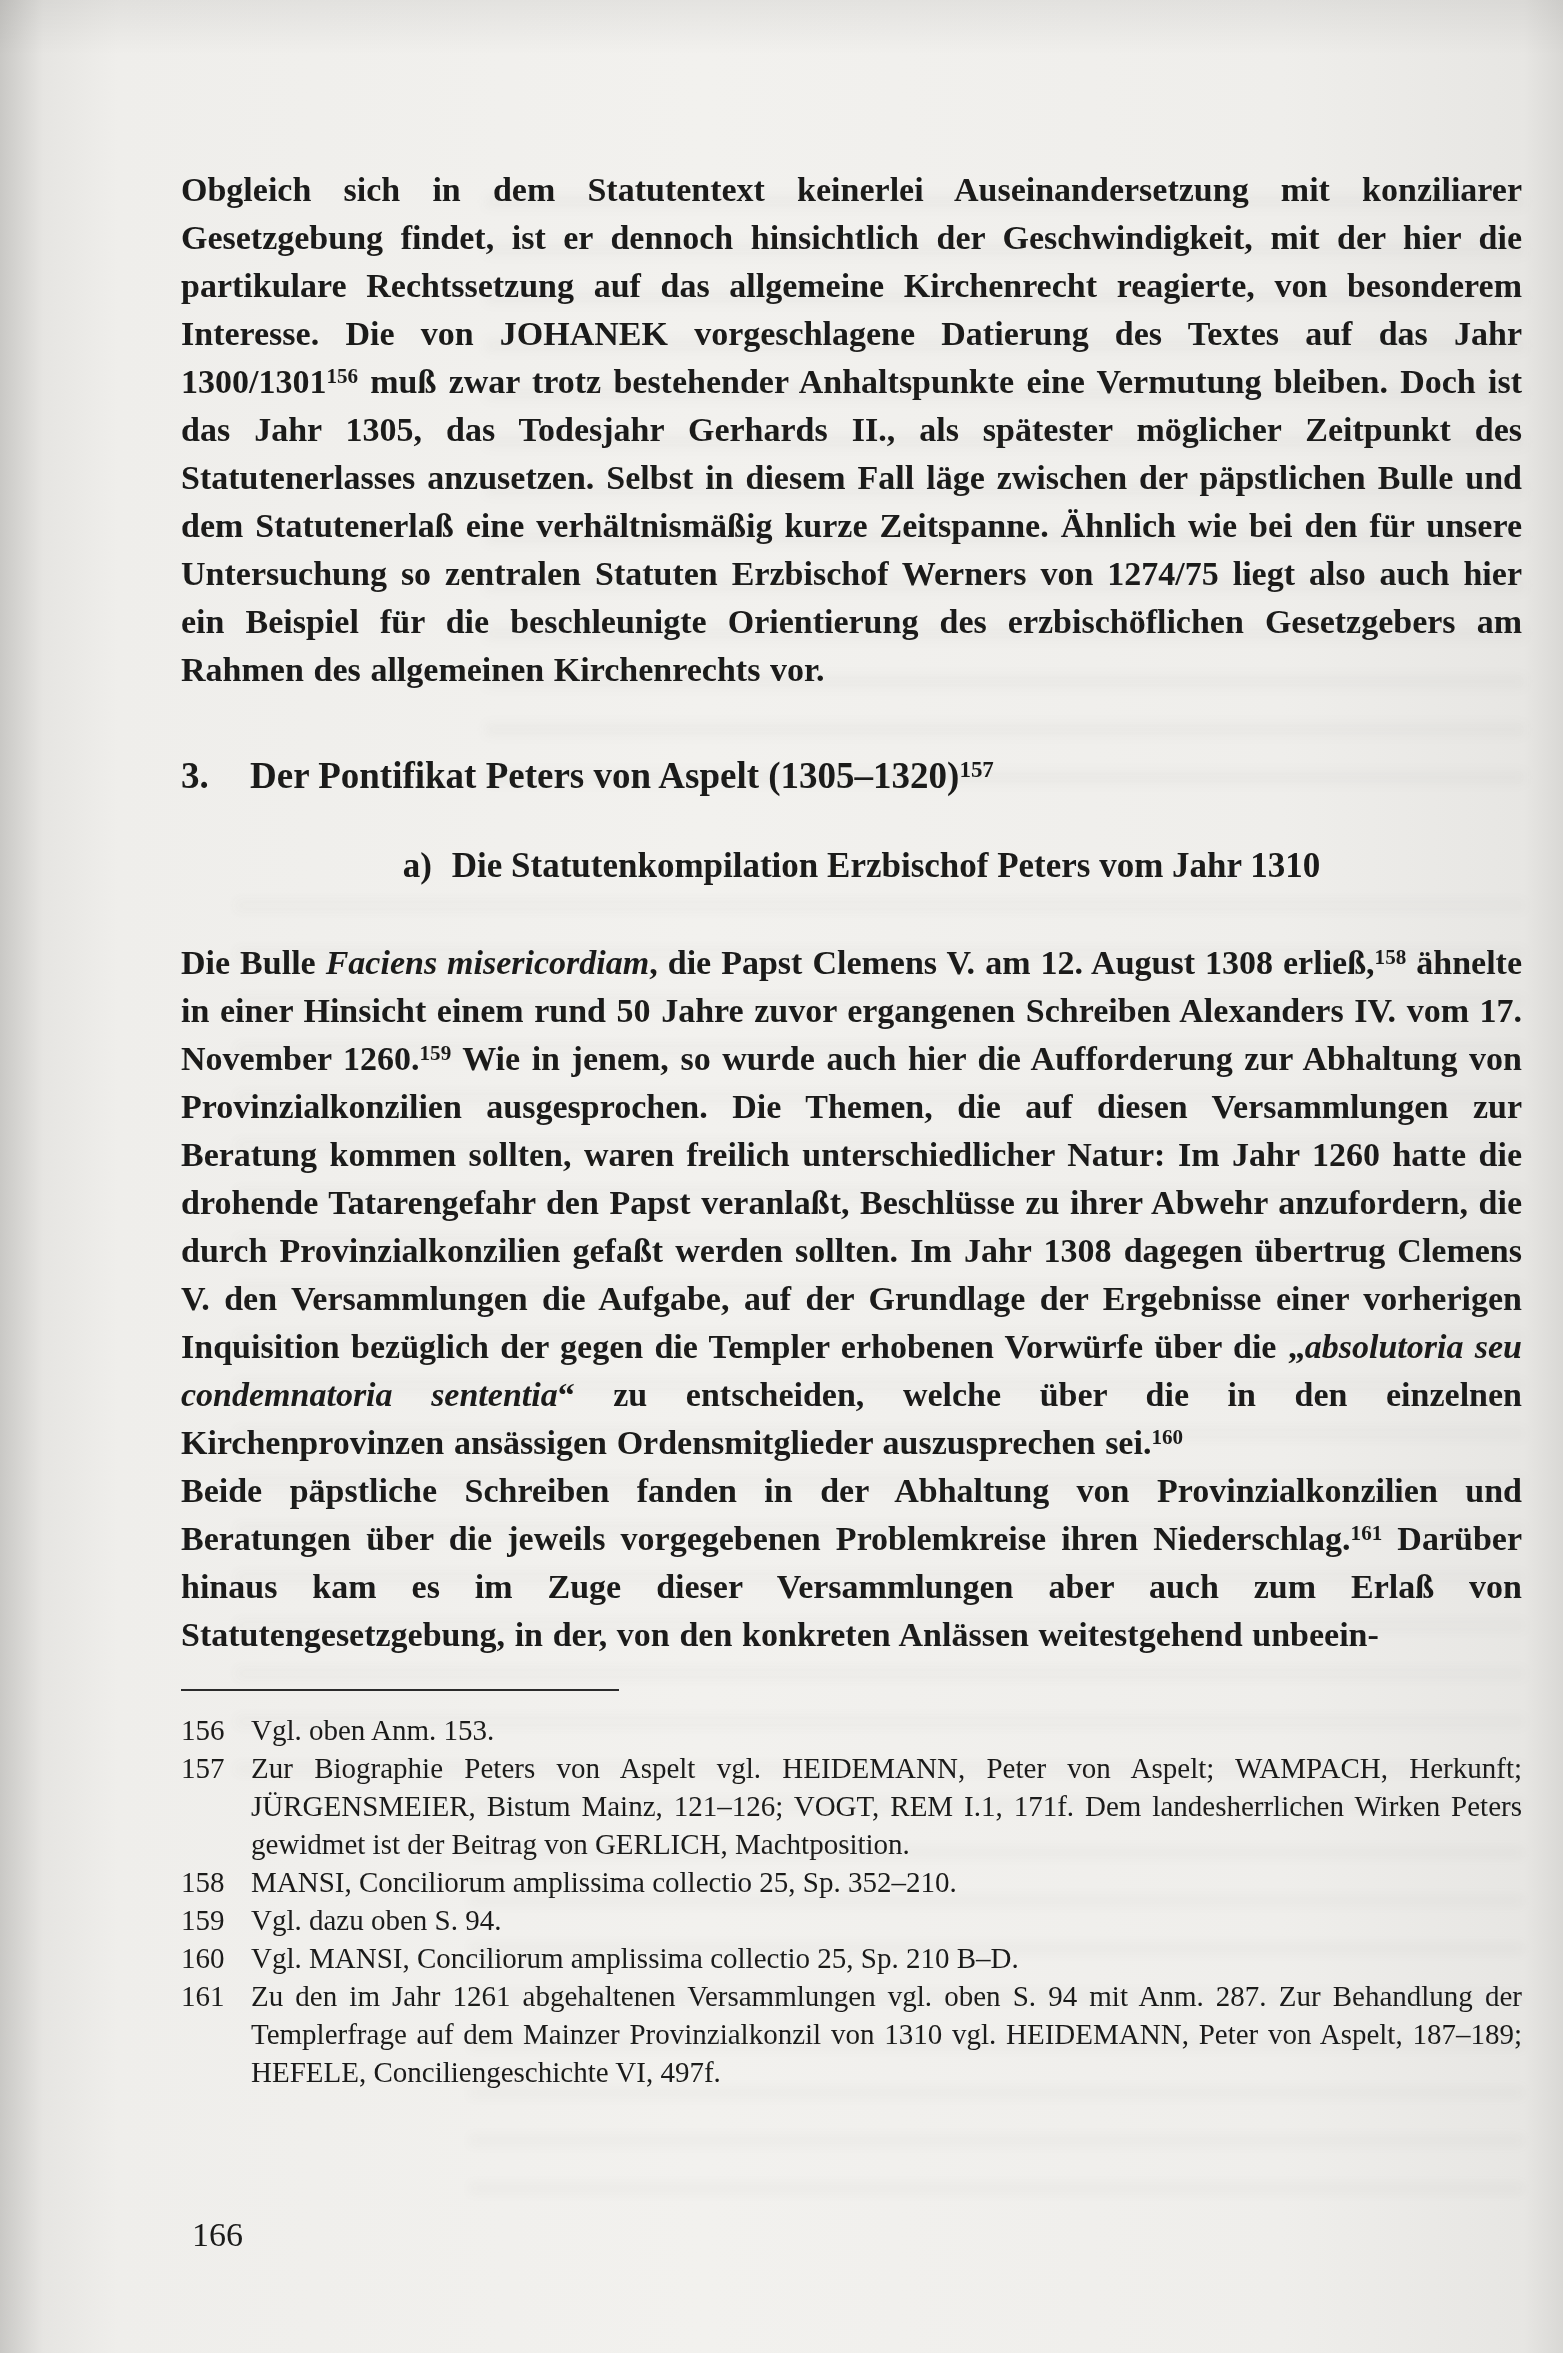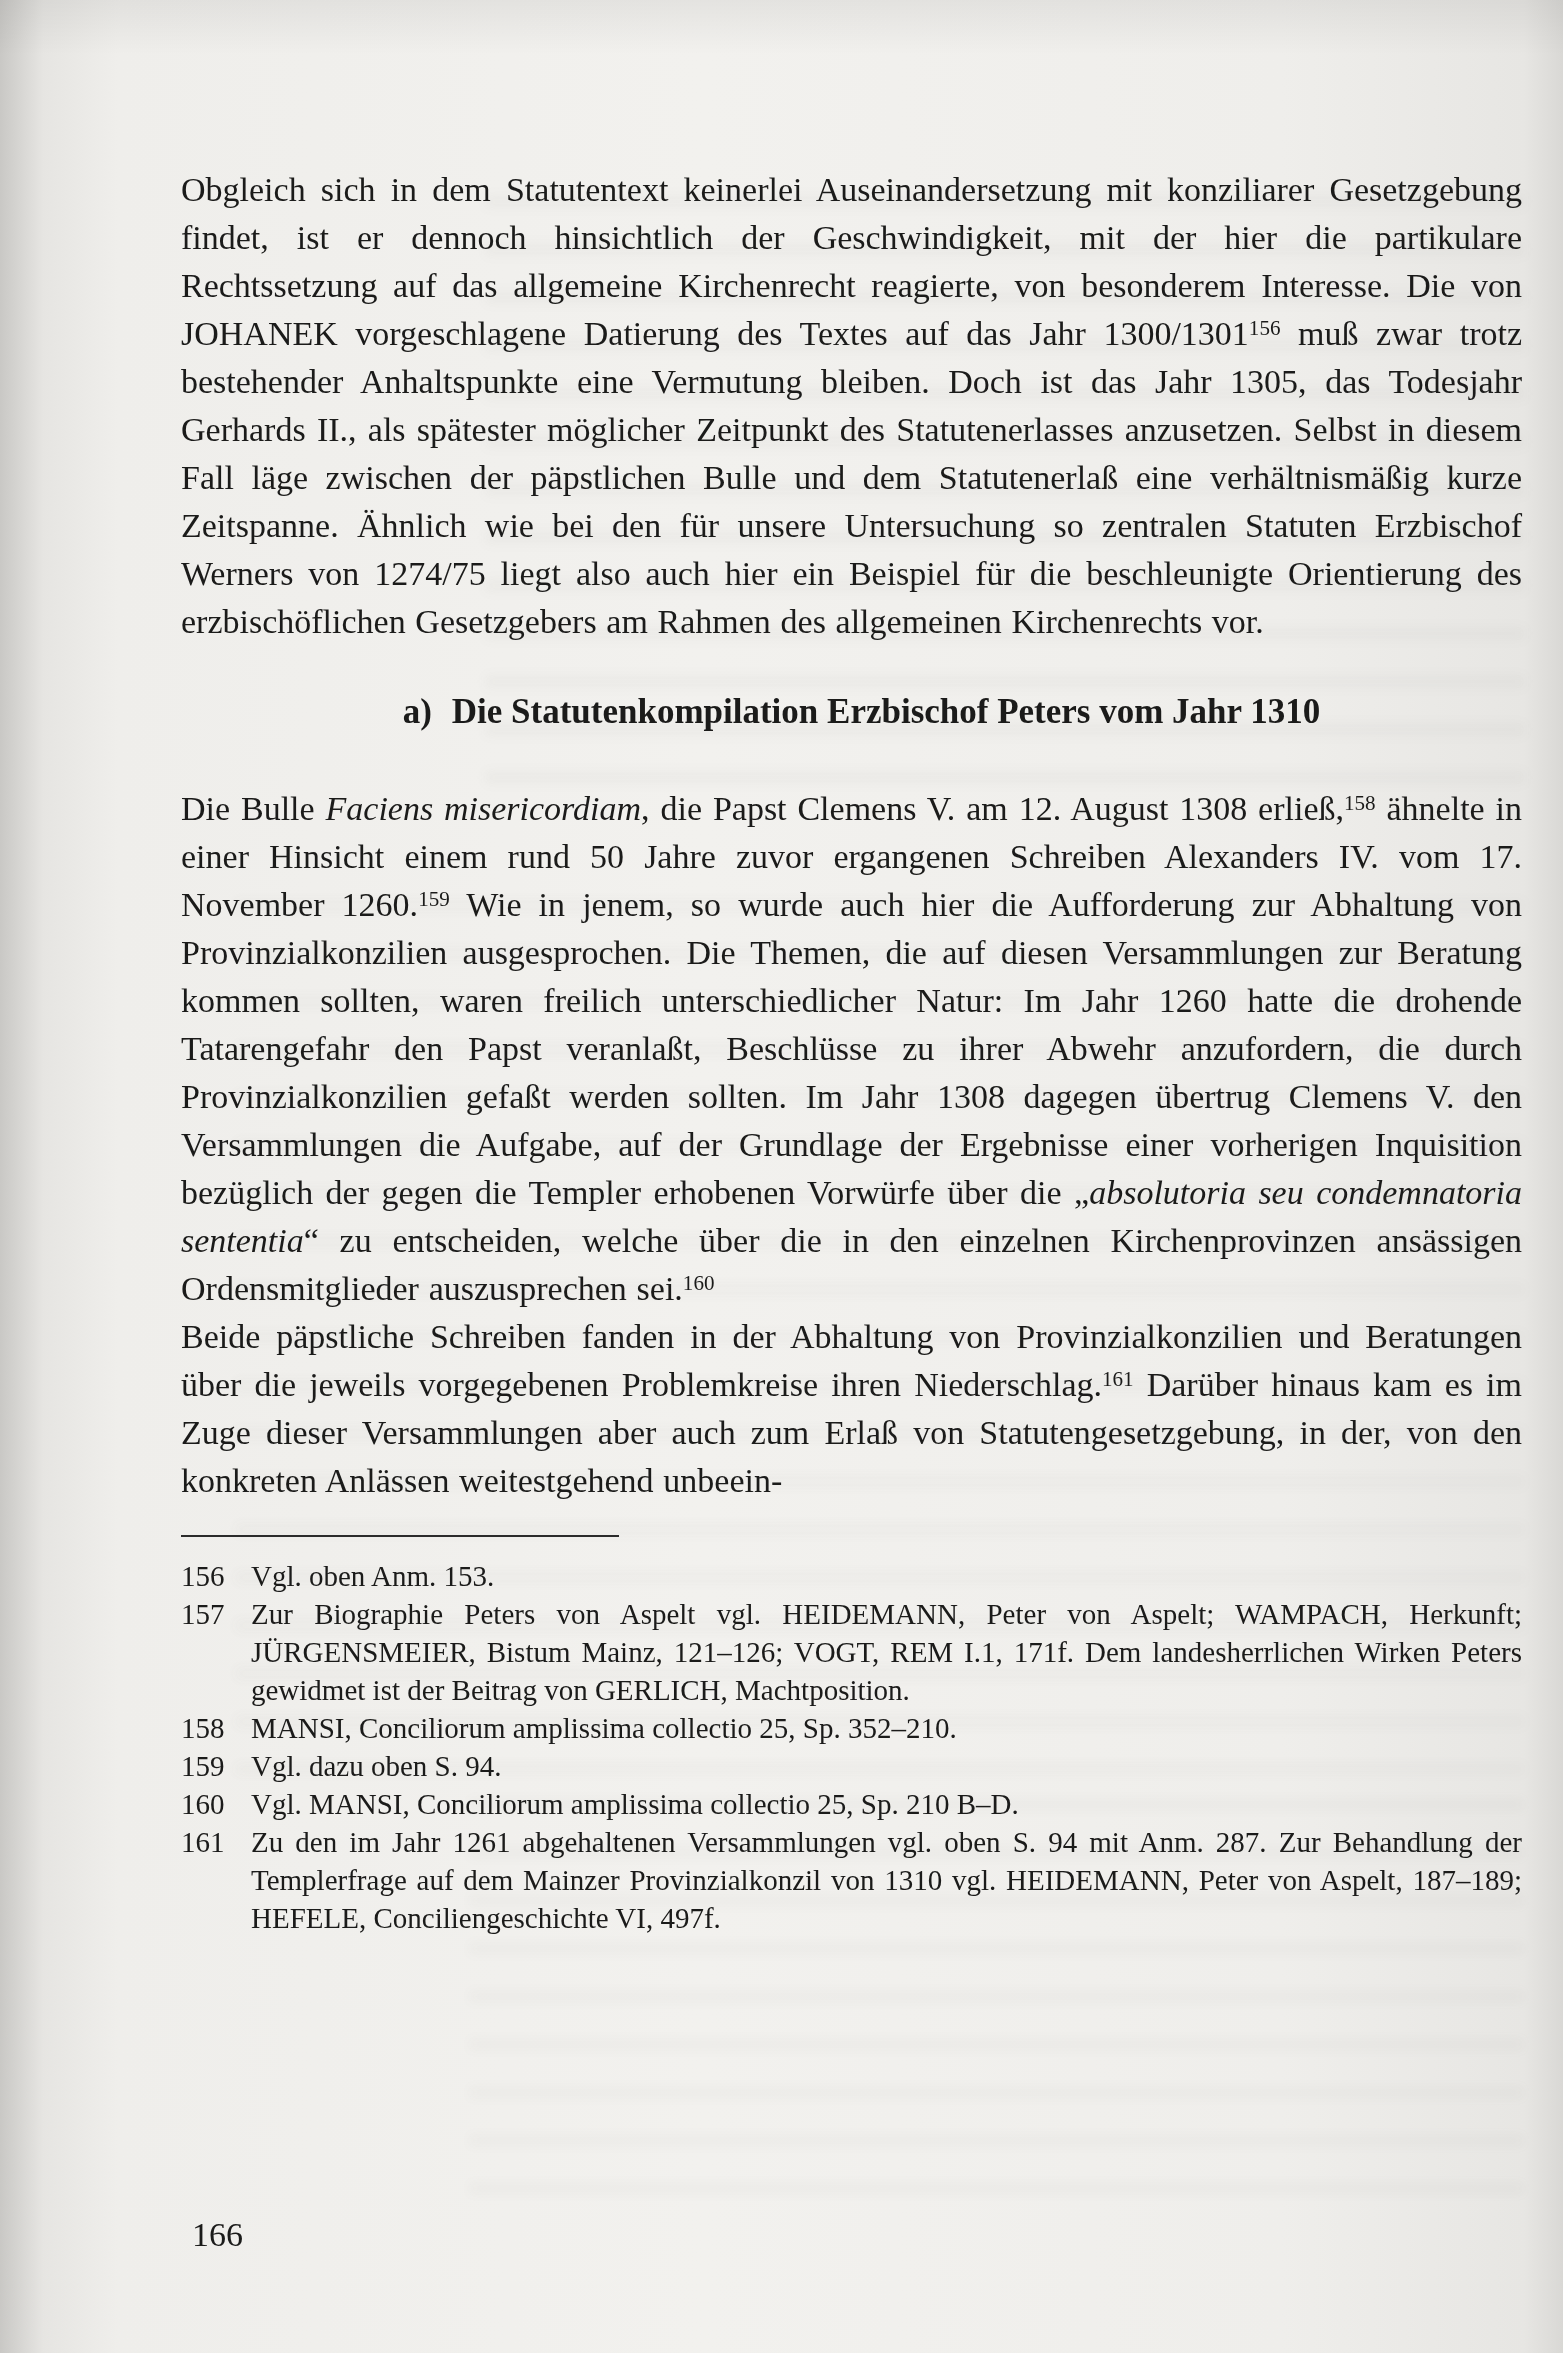--- a/index.html
+++ b/index.html
@@ -40,20 +40,21 @@
     left: 181px;
     top: 166px;
     width: 1341px;
   }
   p.para {
     margin: 0;
     font-size: 34px;
     line-height: 48px;
     text-align: justify;
     word-spacing: 1.2px;
+    font-weight: bold;
   }
   p.para.p2 { margin-top: 50px; }
   p.para.p3 { }
 
   sup {
     font-size: 0.62em;
     line-height: 0;
     vertical-align: baseline;
     position: relative;
     top: -0.48em;
@@ -105,20 +106,23 @@
 
 <div class="scan-page">
   <div class="ghost g1"></div>
   <div class="ghost g2"></div>
   <div class="ghost g3"></div>
 
   <main class="textblock">
 
     <p class="para p1"><span>Obgleich sich in dem Statutentext keinerlei Auseinandersetzung mit konziliarer Gesetzgebung findet, ist er dennoch hinsichtlich der Geschwindigkeit, mit der hier die partikulare Rechtssetzung auf das allgemeine Kirchenrecht reagierte, von besonderem Interesse. Die von JOHANEK vorgeschlagene Datierung des Textes auf das Jahr 1300/1301</span><sup>156</sup><span> muß zwar trotz bestehender Anhaltspunkte eine Vermutung bleiben. Doch ist das Jahr 1305, das Todesjahr Gerhards II., als spätester möglicher Zeitpunkt des Statutenerlasses anzusetzen. Selbst in diesem Fall läge zwischen der päpstlichen Bulle und dem Statutenerlaß eine verhältnismäßig kurze Zeitspanne. Ähnlich wie bei den für unsere Untersuchung so zentralen Statuten Erzbischof Werners von 1274/75 liegt also auch hier ein Beispiel für die beschleunigte Orientierung des erzbischöflichen Gesetzgebers am Rahmen des allgemeinen Kirchenrechts vor.</span></p>
 
+    <h2 class="section-heading">
+      <span class="h-num">3.</span><span class="h-title"><span>Der Pontifikat Peters von Aspelt (1305–1320)</span><sup>157</sup></span>
+    </h2>
 
     <h3 class="sub-heading">
       <span class="h-num">a)</span><span>Die Statutenkompilation Erzbischof Peters vom Jahr 1310</span>
     </h3>
 
     <p class="para p2"><span>Die Bulle </span><i>Faciens misericordiam</i><span>, die Papst Clemens V. am 12. August 1308 erließ,</span><sup>158</sup><span> ähnelte in einer Hinsicht einem rund 50 Jahre zuvor ergangenen Schreiben Alexanders IV. vom 17. November 1260.</span><sup>159</sup><span> Wie in jenem, so wurde auch hier die Aufforderung zur Abhaltung von Provinzialkonzilien ausgesprochen. Die Themen, die auf diesen Versammlungen zur Beratung kommen sollten, waren freilich unterschiedlicher Natur: Im Jahr 1260 hatte die drohende Tatarengefahr den Papst veranlaßt, Beschlüsse zu ihrer Abwehr anzufordern, die durch Provinzialkonzilien gefaßt werden sollten. Im Jahr 1308 dagegen übertrug Clemens V. den Versammlungen die Aufgabe, auf der Grundlage der Ergebnisse einer vorherigen Inquisition bezüglich der gegen die Templer erhobenen Vorwürfe über die „</span><i>absolutoria seu condemnatoria sententia</i><span>“ zu entscheiden, welche über die in den einzelnen Kirchenprovinzen ansässigen Ordensmitglieder auszusprechen sei.</span><sup>160</sup></p>
 
     <p class="para p3"><span>Beide päpstliche Schreiben fanden in der Abhaltung von Provinzialkonzilien und Beratungen über die jeweils vorgegebenen Problemkreise ihren Niederschlag.</span><sup>161</sup><span> Darüber hinaus kam es im Zuge dieser Versammlungen aber auch zum Erlaß von Statutengesetzgebung, in der, von den konkreten Anlässen weitestgehend unbeein-</span></p>
 
     <div class="fn-rule"></div>

